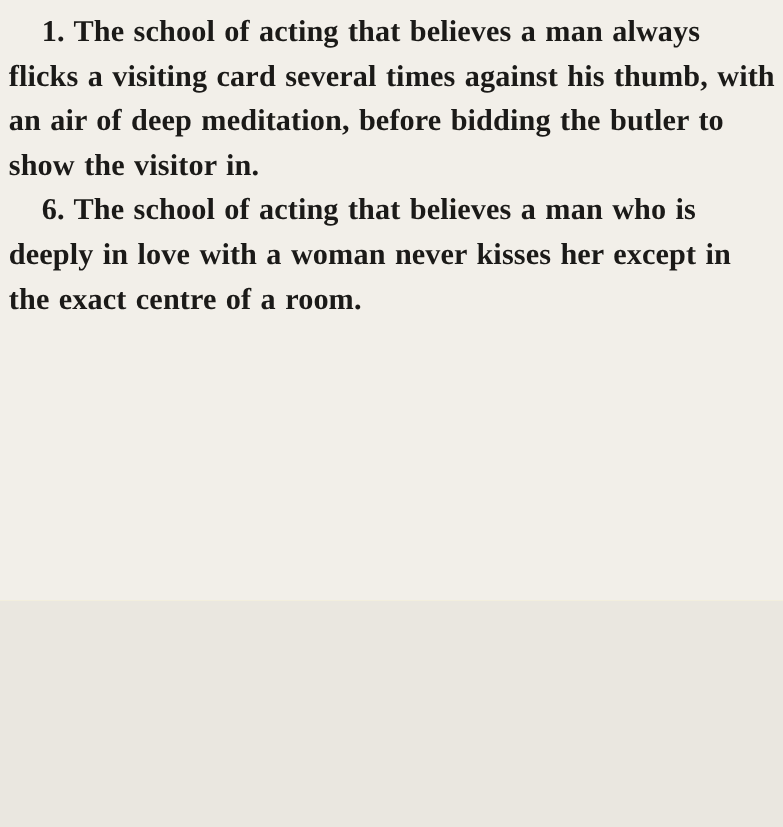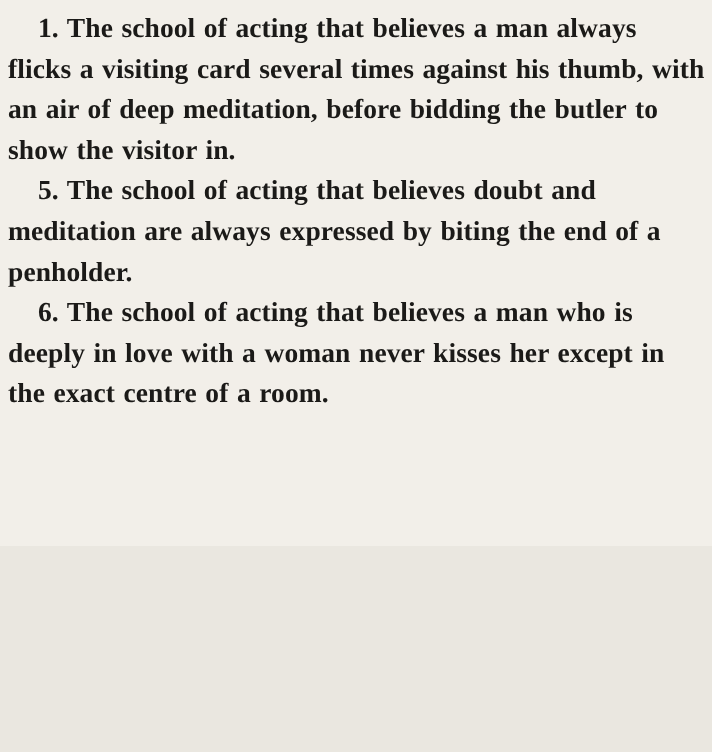--- a/index.html
+++ b/index.html
@@ -53,16 +53,15 @@
     -webkit-font-smoothing: none;
     text-rendering: geometricPrecision;
   }
 </style>
 </head>
 <body>
 
 <div class="page">
   <div class="col">
     <p class="para">1. The school of acting that believes a man always flicks a visiting card several times against his thumb, with an air of deep meditation, before bidding the butler to show the visitor in.</p>
-    <p class="para">5. The school of acting that believes doubt and meditation are always expressed by biting the end of a penholder.</p>
     <p class="para">6. The school of acting that believes a man who is deeply in love with a woman never kisses her except in the exact centre of a room.</p>
   </div>
 </div>
 
 </body></html>

